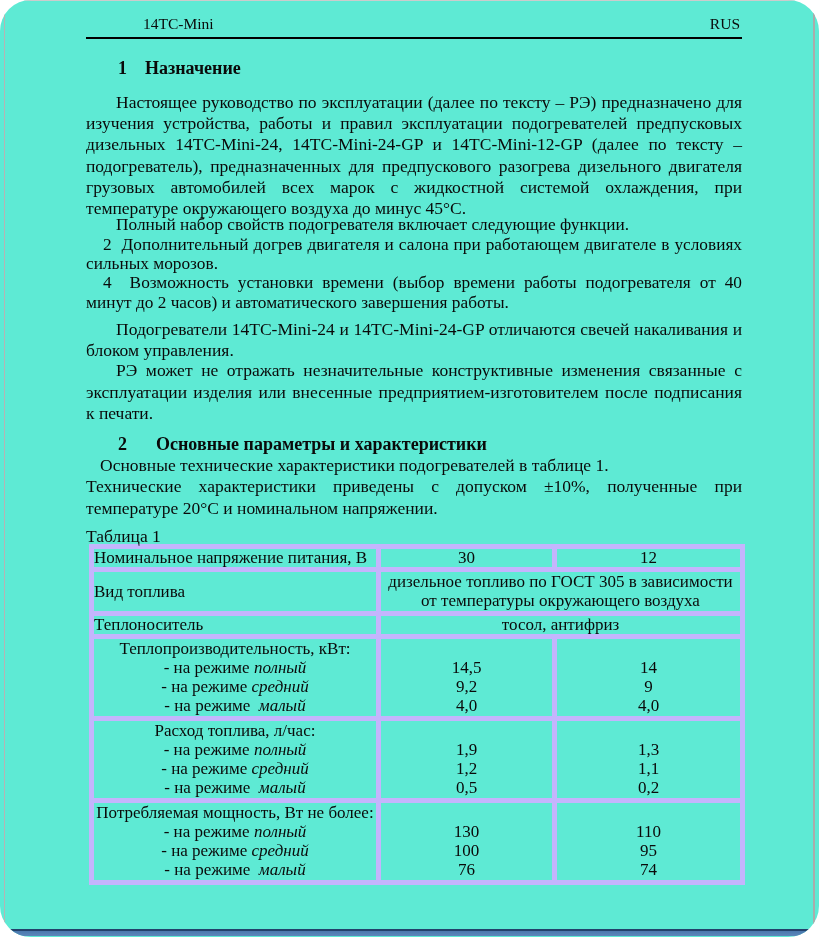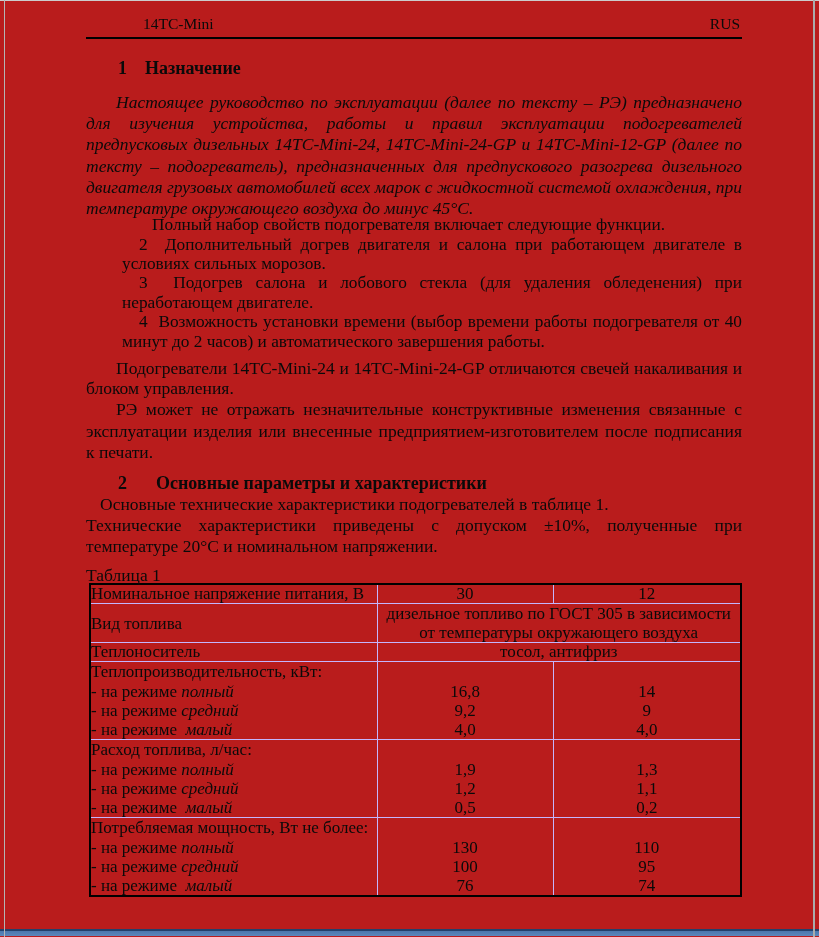--- a/index.html
+++ b/index.html
@@ -1,53 +1,53 @@
 <!DOCTYPE html>
 <html><head>
 <meta charset="utf-8">
 <style>
   html,body{margin:0;padding:0;background:#fff;}
   body{width:819px;height:937px;overflow:hidden;
        font-family:"Liberation Serif","DejaVu Serif",serif;color:#0a0a0a;}
-  .page{position:relative;width:819px;height:937px;overflow:hidden;background:#b91c1c;}
+  .page{position:relative;width:819px;height:937px;overflow:hidden;background:#5eead4;border-radius:31px;}
   .edge-t{position:absolute;left:0;top:0;width:819px;height:1px;background:#cccccc;z-index:6;}
   .edge-l{position:absolute;left:4px;top:0;height:937px;width:1px;background:#b4b4b4;z-index:6;}
   .edge-r{position:absolute;left:813px;top:0;height:937px;width:2px;background:#ababab;z-index:6;}
   .content{position:absolute;left:86px;top:0;width:656px;}
   .hdr{display:flex;justify-content:space-between;align-items:flex-end;
        padding:14px 2px 3px 57px;border-bottom:2px solid #000;
        font-size:15.5px;line-height:20px;}
   .h1{margin:19px 0 0 0;padding-left:32px;font-size:18px;font-weight:bold;line-height:21px;}
   .h1 .num{display:inline-block;margin-right:18px;}
   .h1 .num2{margin-right:29px;}
   p{margin:0;}
   .jst{text-align:justify;text-align-last:left;}
   .ind30{text-indent:30px;}
   .ind17{text-indent:17px;}
   .ind14{text-indent:14px;}
-  .p1{margin-top:13px;font-size:17.5px;line-height:21.2px;font-style:italic;}
+  .p1{margin-top:13px;font-size:17.5px;line-height:21.2px;}
   .lst{margin-top:-4px;font-size:17.3px;line-height:19.4px;}
-  .lst p{font-size:17.3px;line-height:19.4px;margin-left:36px;}
+  .lst p{font-size:17.3px;line-height:19.4px;}
   .p3{font-size:17.5px;line-height:20.4px;margin-top:7px;}
   .p4{font-size:17.5px;line-height:21.7px;}
   .h2h{margin-top:8px;line-height:22px;}
   .s2p1{margin-top:0;font-size:17.5px;line-height:21px;}
   .s2p2{font-size:17.5px;line-height:21.5px;}
   .cap{margin-top:8px;font-size:17.5px;line-height:19px;}
   table.specs{border-collapse:collapse;table-layout:fixed;width:651px;
               margin:-2px 0 0 3px;border:2px solid #000;}
-  table.specs td{border:1px solid #c4b5fd;padding:0;font-size:17px;
+  table.specs td{border:5px solid #c4b5fd;padding:0;font-size:17px;
                  vertical-align:top;overflow:hidden;}
   col.c1{width:287px;} col.c2{width:176px;} col.c3{width:188px;}
   .lbl{padding-left:6px;}
   .c{text-align:center;}
   .sng{line-height:17.5px;height:18px;}
   .dbl{line-height:19.2px;height:38px;}
   .vmid{vertical-align:middle !important;}
-  .grp{height:77px;}
+  .grp{height:77px;text-align:center;}
   .tl{line-height:19.2px;height:19.2px;white-space:nowrap;}
   .bottom-strip{position:absolute;left:0;top:929px;width:819px;height:7px;z-index:5;
     background:linear-gradient(to bottom,#23416b 0,#23416b 2px,#4a77ad 2px,#5c88bb 100%);}
 </style>
 </head>
 <body>
 
 <div class="page">
   <div class="edge-t"></div>
   <div class="edge-l"></div>
@@ -60,21 +60,20 @@
       <span>RUS</span>
     </div>
 
     <div class="h1"><span class="num">1</span><span>Назначение</span></div>
 
     <p class="p1 jst ind30">Настоящее руководство по эксплуатации (далее по тексту – РЭ) предназначено для изучения устройства, работы и правил эксплуатации подогревателей предпусковых дизельных 14ТС-Mini-24, 14ТС-Mini-24-GP и 14ТС-Mini-12-GP (далее по тексту – подогреватель), предназначенных для предпускового разогрева дизельного двигателя грузовых автомобилей всех марок с жидкостной системой охлаждения, при температуре окружающего воздуха до минус 45°С.</p>
 
     <div class="lst">
       <p class="jst ind30">Полный набор свойств подогревателя включает следующие функции.</p>
       <p class="jst ind17">2&nbsp; Дополнительный догрев двигателя и салона при работающем двигателе в условиях сильных морозов.</p>
-      <p class="jst ind17">3&nbsp; Подогрев салона и лобового стекла (для удаления обледенения) при неработающем двигателе.</p>
       <p class="jst ind17">4&nbsp; Возможность установки времени (выбор времени работы подогревателя от 40 минут до 2 часов) и автоматического завершения работы.</p>
     </div>
 
     <p class="p3 jst ind30">Подогреватели 14ТС-Mini-24 и 14ТС-Mini-24-GP отличаются свечей накаливания и блоком управления.</p>
     <p class="p4 jst ind30">РЭ может не отражать незначительные конструктивные изменения связанные с эксплуатации изделия или внесенные предприятием-изготовителем после подписания к печати.</p>
 
     <div class="h1 h2h"><span class="num num2">2</span><span>Основные параметры и характеристики</span></div>
 
     <p class="s2p1 ind14">Основные технические характеристики подогревателей в таблице 1.</p>
     <p class="s2p2 jst">Технические характеристики приведены с допуском ±10%, полученные при температуре 20°С и номинальном напряжении.</p>
@@ -104,21 +103,21 @@
 
         <tr>
           <td class="lbl grp">
             <div class="tl">Теплопроизводительность, кВт:</div>
             <div class="tl"><span>- на режиме </span><i>полный</i></div>
             <div class="tl"><span>- на режиме </span><i>средний</i></div>
             <div class="tl"><span>- на режиме&nbsp; </span><i>малый</i></div>
           </td>
           <td class="c grp">
             <div class="tl">&nbsp;</div>
-            <div class="tl">16,8</div>
+            <div class="tl">14,5</div>
             <div class="tl">9,2</div>
             <div class="tl">4,0</div>
           </td>
           <td class="c grp">
             <div class="tl">&nbsp;</div>
             <div class="tl">14</div>
             <div class="tl">9</div>
             <div class="tl">4,0</div>
           </td>
         </tr>

